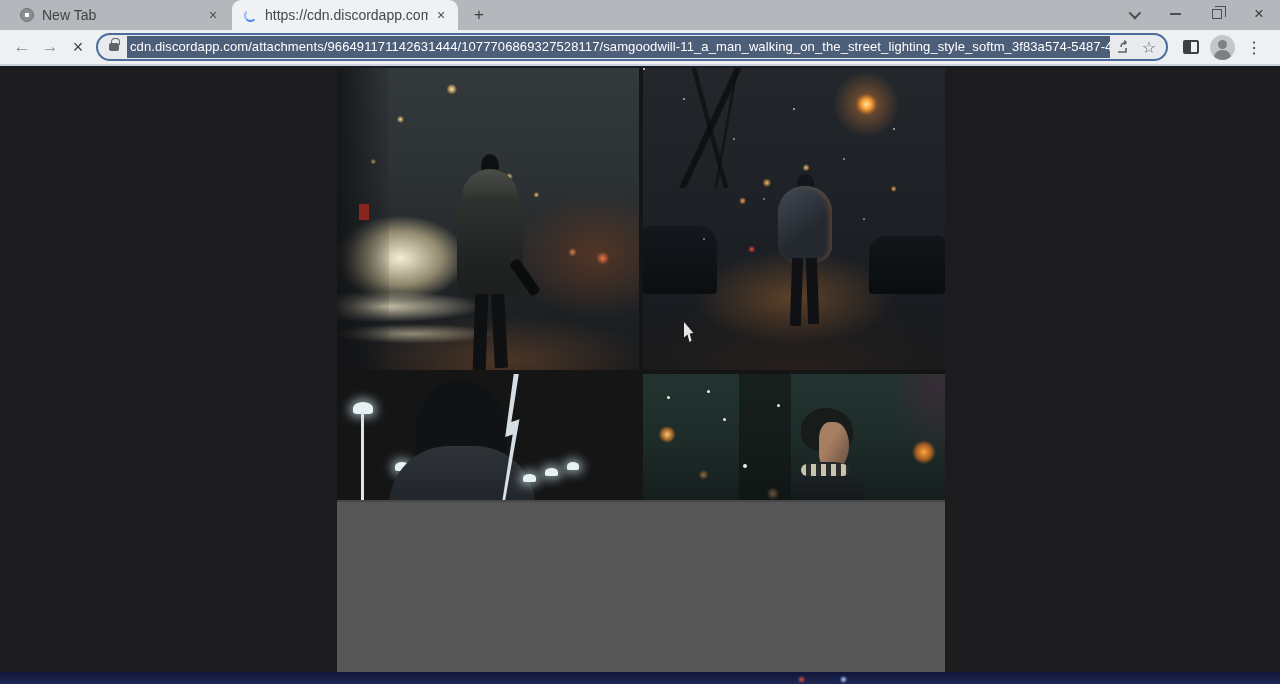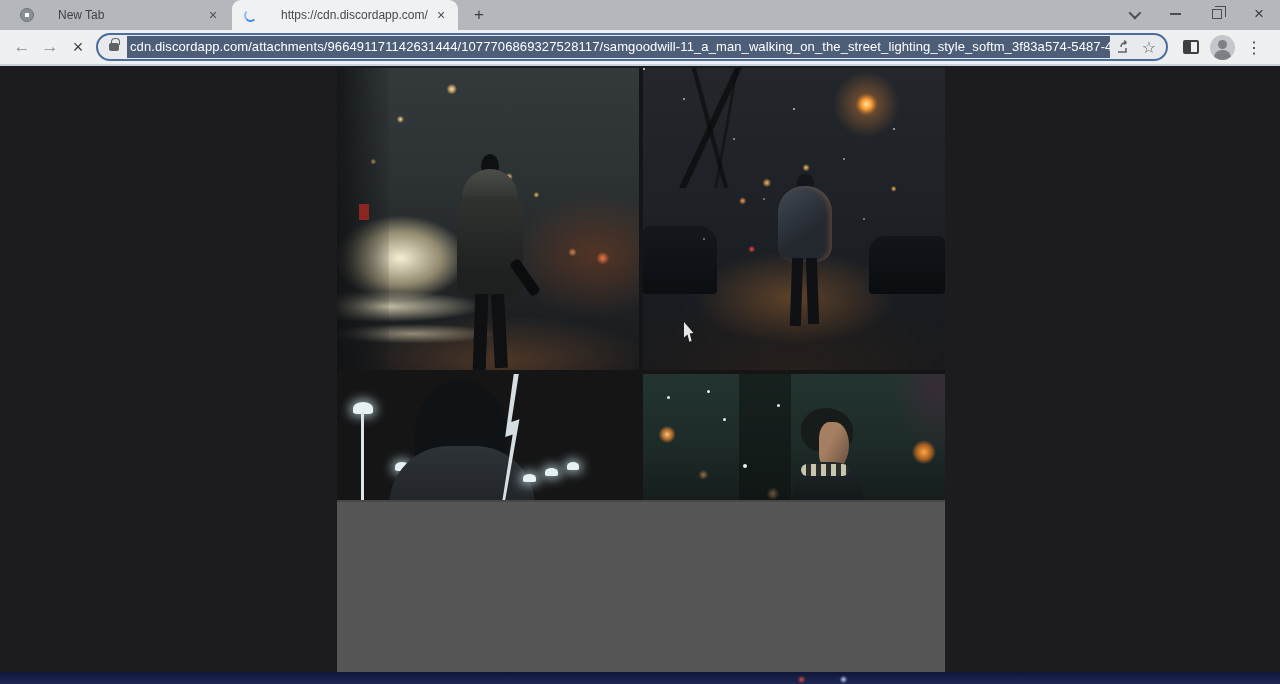--- a/index.html
+++ b/index.html
@@ -5,21 +5,21 @@
   * { margin:0; padding:0; box-sizing:border-box; }
   html,body { width:1280px; height:684px; overflow:hidden; background:#1c1c1e;
               font-family:"Liberation Sans", sans-serif; }
   .browser { position:relative; width:1280px; height:684px; }
 
   
   .tabstrip { position:absolute; left:0; top:0; width:1280px; height:30px; background:#b4b7bb; }
   .tab { position:absolute; top:0; height:30px; display:flex; align-items:center; }
   .tab-inactive { left:8px; width:222px; }
   .tab-active { left:232px; width:226px; background:#eff1f3; border-radius:9px 9px 0 0; }
-  .tab-title { font-size:12px; color:#45484c; white-space:nowrap; overflow:hidden; flex:1; margin-left:24px; }
+  .tab-title { font-size:14px; color:#45484c; white-space:nowrap; overflow:hidden; flex:1; margin-left:8px; }
   .tab-inactive .tab-title { color:#3f4246; }
   .tab-close { width:18px; height:18px; border-radius:50%; display:flex; align-items:center; justify-content:center;
                font-size:14px; color:#4a4d51; margin:0 8px 0 4px; cursor:pointer; }
   .favicon-chrome { width:14px; height:14px; margin-left:12px; border-radius:50%;
                     background:radial-gradient(circle at 50% 50%, #fdfdfd 0 28%, #8a8f94 29% 100%);
                     border:1px solid #6e7277; flex:none; }
   .spinner { width:13px; height:13px; margin-left:12px; border:2px solid transparent;
              border-bottom-color:#4285f4; border-left-color:rgba(66,133,244,.55);
              border-radius:50%; flex:none; }
   .newtab-btn { position:absolute; left:468px; top:4px; width:22px; height:22px; text-align:center;

